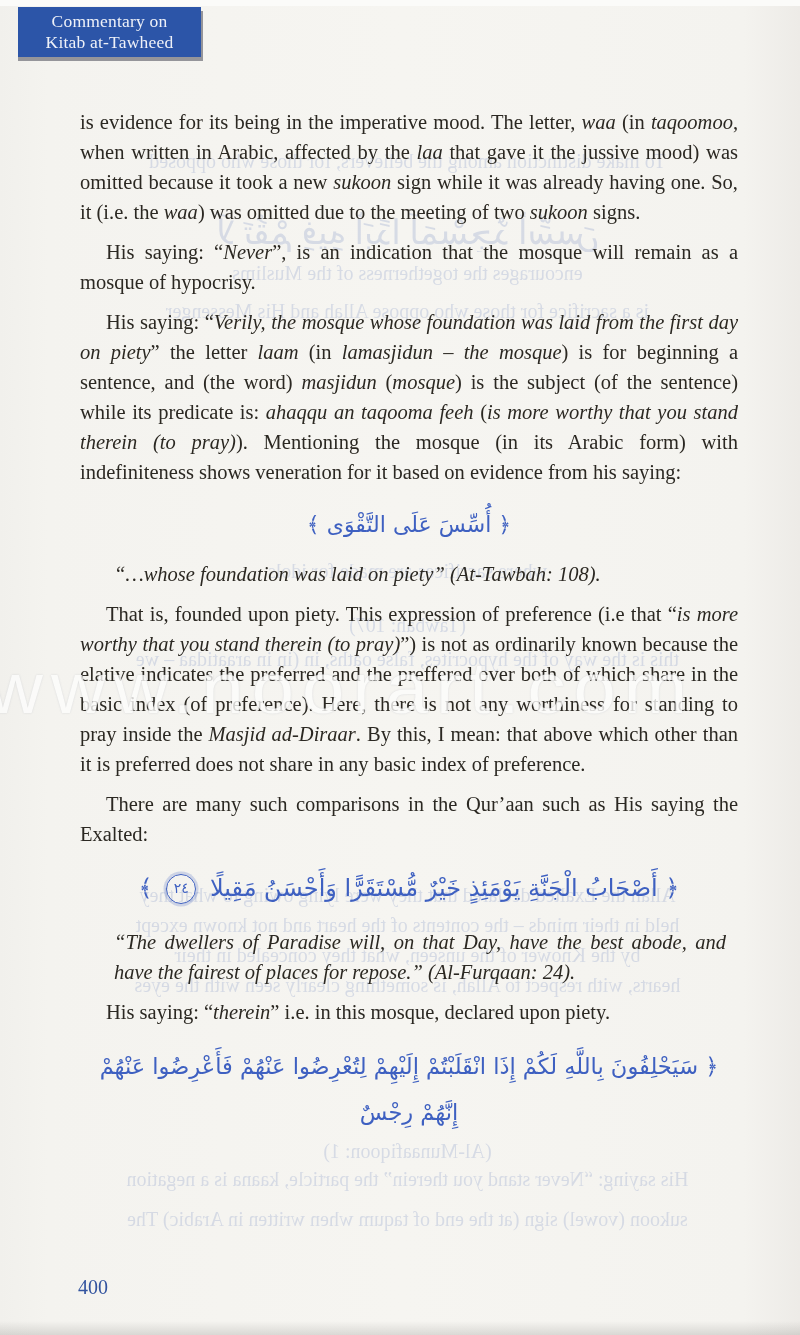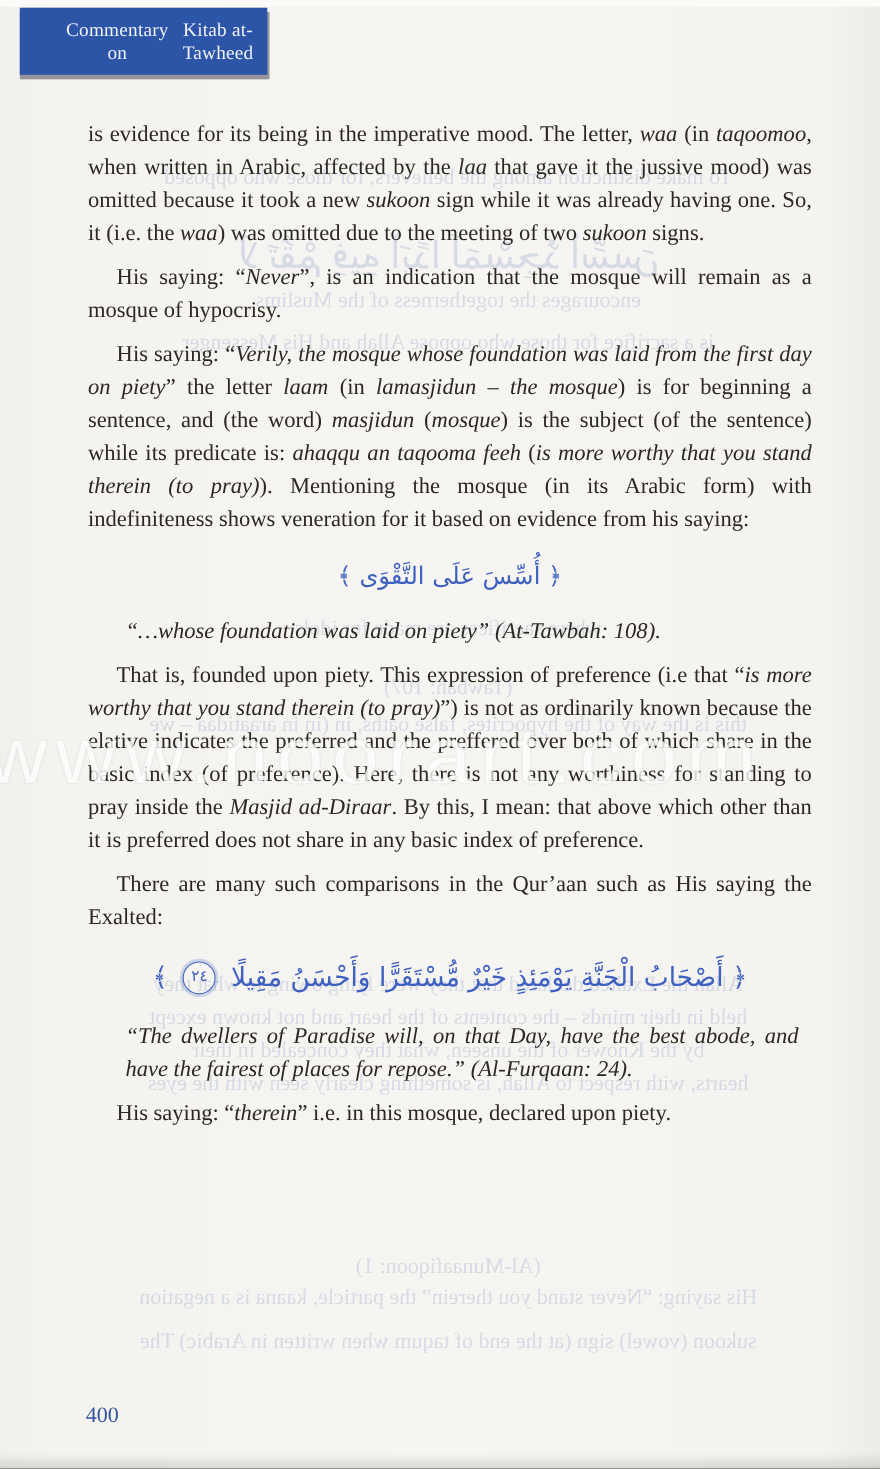--- a/index.html
+++ b/index.html
@@ -19,28 +19,27 @@
     overflow:hidden;
     font-family:"Liberation Serif",serif;
     color:var(--text-ink);
   }
   .page::before{content:"";position:absolute;top:0;left:0;right:0;height:6px;background:#fbfbf9;z-index:4;}
   .page::after{content:"";position:absolute;bottom:0;left:0;right:0;height:14px;
     background:linear-gradient(rgba(0,0,0,0),rgba(90,88,84,0.18));pointer-events:none;z-index:5;}
 
   
   .badge{
-    position:absolute;left:18px;top:7px;width:183px;height:61px;z-index:3;
+    position:absolute;left:18px;top:7px;width:183px;height:50px;z-index:3;
     background:var(--badge-blue);
     color:var(--badge-text);
-    display:flex;flex-direction:row;align-items:center;justify-content:center;
+    display:flex;flex-direction:column;align-items:center;justify-content:center;
     font-size:17.5px;line-height:21px;text-align:center;
     box-shadow:0 4px 0 0 #95959a, 2px 4px 0 0 #95959a;
     letter-spacing:0.2px;
-    padding-left:42px;
   }
 
   
   .content{position:absolute;left:80px;top:107px;width:658px;z-index:2;}
   .para{
     margin:0 0 10px 0;font-size:20.5px;line-height:30px;text-align:justify;
   }
   .ind{text-indent:26px;}
   .quote{
     margin:0 0 10px 0;padding-left:34px;font-size:20.5px;line-height:30px;text-align:justify;
@@ -123,19 +122,20 @@
     <div class="ayah ayah-2">
       <span>﴿</span>
       <span>أَصْحَابُ الْجَنَّةِ يَوْمَئِذٍ خَيْرٌ مُّسْتَقَرًّا وَأَحْسَنُ مَقِيلًا</span>
       <span class="ayah-num">٢٤</span>
       <span>﴾</span>
     </div>
     <p class="quote quote-2"><i>“The dwellers of Paradise will, on that Day, have the best abode, and have the fairest of places for repose.” (Al-Furqaan: 24).</i></p>
 
     <p class="para ind"><span>His saying: “</span><i>therein</i><span>” i.e. in this mosque, declared upon piety.</span></p>
 
+    <div class="ayah ayah-3">﴿ سَيَحْلِفُونَ بِاللَّهِ لَكُمْ إِذَا انْقَلَبْتُمْ إِلَيْهِمْ لِتُعْرِضُوا عَنْهُمْ فَأَعْرِضُوا عَنْهُمْ إِنَّهُمْ رِجْسٌ</div>
   </div>
 
   <div class="watermark">www.noorart.com</div>
 
   <div class="page-number">400</div>
 
 </div>
 
 </body></html>

